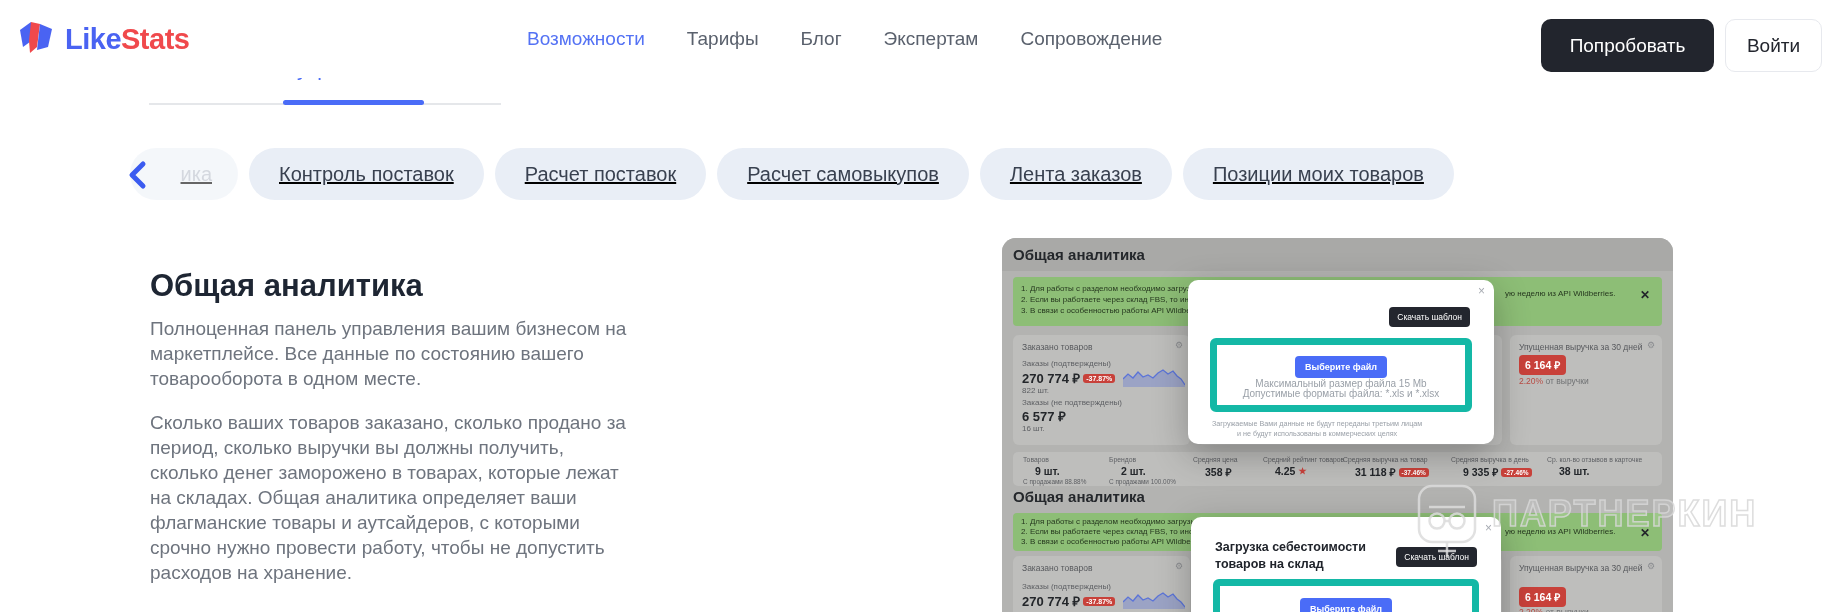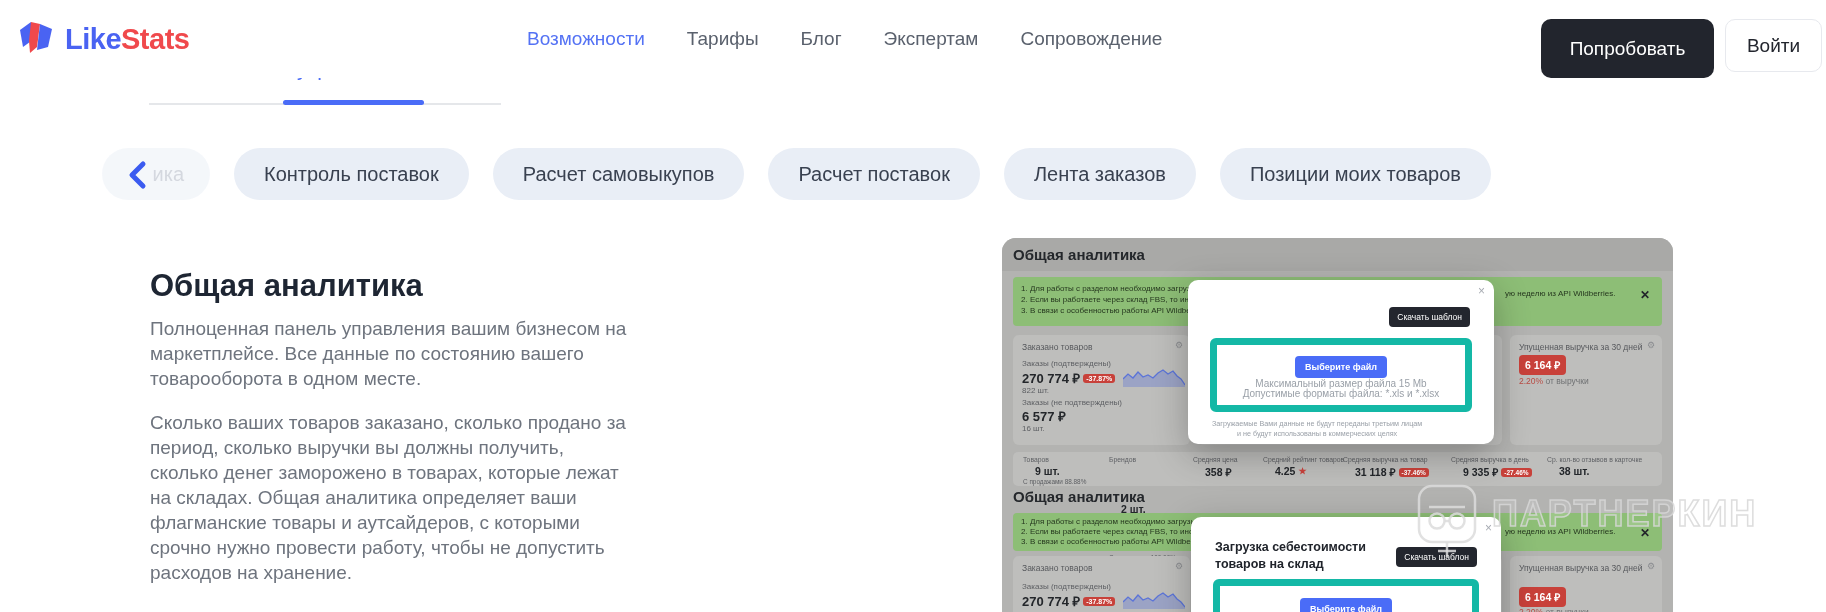--- a/index.html
+++ b/index.html
@@ -8,34 +8,34 @@
   .page { position:relative; width:1826px; height:612px; overflow:hidden; background:#fff; }
 
   
   .navbar { position:absolute; top:0; left:0; width:1826px; height:78px; background:#fff; z-index:50; }
   .logo { position:absolute; left:16px; top:17px; display:flex; align-items:center; gap:9px; cursor:pointer; }
   .logo-text { font-size:29px; font-weight:700; letter-spacing:-.5px; }
   .logo-like { color:#4a63f2; } .logo-stats { color:#f0494c; }
   .nav-links { position:absolute; left:527px; top:0; height:78px; display:flex; align-items:center; gap:42px; }
   .nav-link { font-size:19px; color:#5a616d; cursor:pointer; white-space:nowrap; }
   .nav-link.active { color:#5472f4; }
-  .btn-try { position:absolute; left:1541px; top:19px; width:173px; height:59px; background:#22252d; color:#fff;
+  .btn-try { position:absolute; left:1541px; top:19px; width:173px; height:53px; background:#22252d; color:#fff;
              border-radius:10px; font-size:19px; display:flex; align-items:center; justify-content:center; cursor:pointer; }
   .btn-login { position:absolute; left:1725px; top:19px; width:97px; height:53px; background:#fff; color:#23262e;
              border:1px solid #e7e9ee; border-radius:10px; font-size:19px; display:flex; align-items:center; justify-content:center; cursor:pointer; }
 
   
   .tabs { position:absolute; left:149px; top:52px; height:34px; display:flex; gap:34px; align-items:center; z-index:1; }
   .tab { font-size:21px; font-weight:500; color:#2a313d; cursor:pointer; white-space:nowrap; }
   .tab.active { color:#4a6cf7; }
   .tabs-line { position:absolute; left:149px; top:103px; width:352px; height:2px; background:#e5e7ea; z-index:1; }
   .tabs-line-active { position:absolute; left:283px; top:100px; width:141px; height:5px; background:#4a6cf7; border-radius:3px; z-index:2; }
 
   
-  .pills { position:absolute; left:102px; top:148px; display:flex; gap:24px; z-index:1; }
+  .pills { position:absolute; left:130px; top:148px; display:flex; gap:11px; z-index:1;text-decoration:underline; }
   .pill { height:52px; border-radius:26px; background:#e9eef6; color:#394150; font-size:20px;
           display:flex; align-items:center; padding:0 30px; white-space:nowrap; cursor:pointer; }
   .pill-faded { background:#eef2f8; color:#b9bfca; opacity:.6; width:108px; padding:0 26px; justify-content:flex-end; }
   .chev { position:absolute; left:122px; top:158px; width:34px; height:34px; z-index:3; cursor:pointer; }
 
   
   .h-title { position:absolute; left:150px; top:268px; font-size:31px; font-weight:700; color:#1e2633; }
   .para { position:absolute; left:150px; font-size:19px; color:#6e747e; line-height:25px; }
   .para-1 { top:316px; } .para-2 { top:410px; }
 
@@ -76,21 +76,21 @@
   .lost-badge { position:absolute; left:9px; top:20px; background:#c8413a; color:#fff; font-size:10.5px; font-weight:700;
                 border-radius:4px; padding:3px 6px; }
   .lost-line { position:absolute; left:9px; top:41px; font-size:8.5px; white-space:nowrap; }
   .lost-pct { color:#b84a42; } .lost-sfx { color:#6f7173; }
   .card-l2 .lost-badge { top:31px; }
   .card-l2 .lost-line { top:51px; }
 
   .stats { position:absolute; left:11px; top:214px; width:649px; height:34px; background:#bebebc; border-radius:5px;
            display:flex; padding:4px 10px; }
   .stat { display:flex; flex-direction:column; }
-  .stat-1{width:86px;} .stat-2{width:84px;gap:38px;} .stat-3{width:70px;} .stat-4{width:80px;} .stat-5{width:108px;} .stat-6{width:96px;} .stat-7{flex:1;}
+  .stat-1{width:86px;} .stat-2{width:84px;} .stat-3{width:70px;} .stat-4{width:80px;} .stat-5{width:108px;} .stat-6{width:96px;} .stat-7{flex:1;}
   .stat-label { font-size:6.8px; color:#5d5f63; white-space:nowrap; }
   .stat-value { font-size:10.5px; font-weight:700; color:#23262a; margin-top:2px; display:flex; align-items:center; gap:3px; white-space:nowrap;padding-left:12px; }
   .stat-sub { font-size:6.4px; color:#5d5f63; margin-top:1px; white-space:nowrap; }
   .stat-star { color:#c9423c; font-size:9px; }
   .stat-badge { background:#c8413a; color:#fff; font-size:6.5px; font-weight:700; border-radius:3px; padding:1px 3px; }
 
   
   .modal { position:absolute; background:#fff; border-radius:10px; box-shadow:0 10px 35px rgba(20,20,20,.3); z-index:10; }
   .modal1 { left:186px; top:42px; width:306px; height:164px; }
   .modal2 { left:189px; top:279px; width:310px; height:140px; }
@@ -150,22 +150,22 @@
   <div class="tabs-line-active"></div>
 
   <div class="chev">
     <svg width="34" height="34" viewBox="0 0 34 34">
         <path d="M21 6 L10 17 L21 28" fill="none" stroke="#3b5bf0" stroke-width="5" stroke-linecap="round" stroke-linejoin="round"></path>
       </svg>
   </div>
   <div class="pills">
     <div class="pill pill-faded">ика</div>
     <div class="pill">Контроль поставок</div>
+    <div class="pill">Расчет поставок</div>
     <div class="pill">Расчет самовыкупов</div>
-    <div class="pill">Расчет поставок</div>
     <div class="pill">Лента заказов</div>
     <div class="pill">Позиции моих товаров</div>
   </div>
 
   <div class="h-title">Общая аналитика</div>
   <div class="para para-1">
     <div>Полноценная панель управления вашим бизнесом на</div>
     <div>маркетплейсе. Все данные по состоянию вашего</div>
     <div>товарооборота в одном месте.</div>
   </div>

